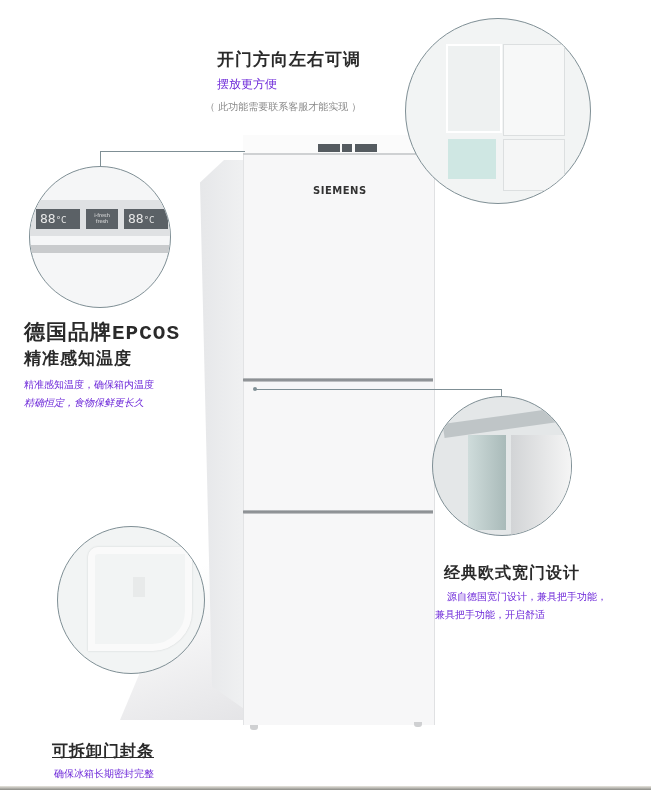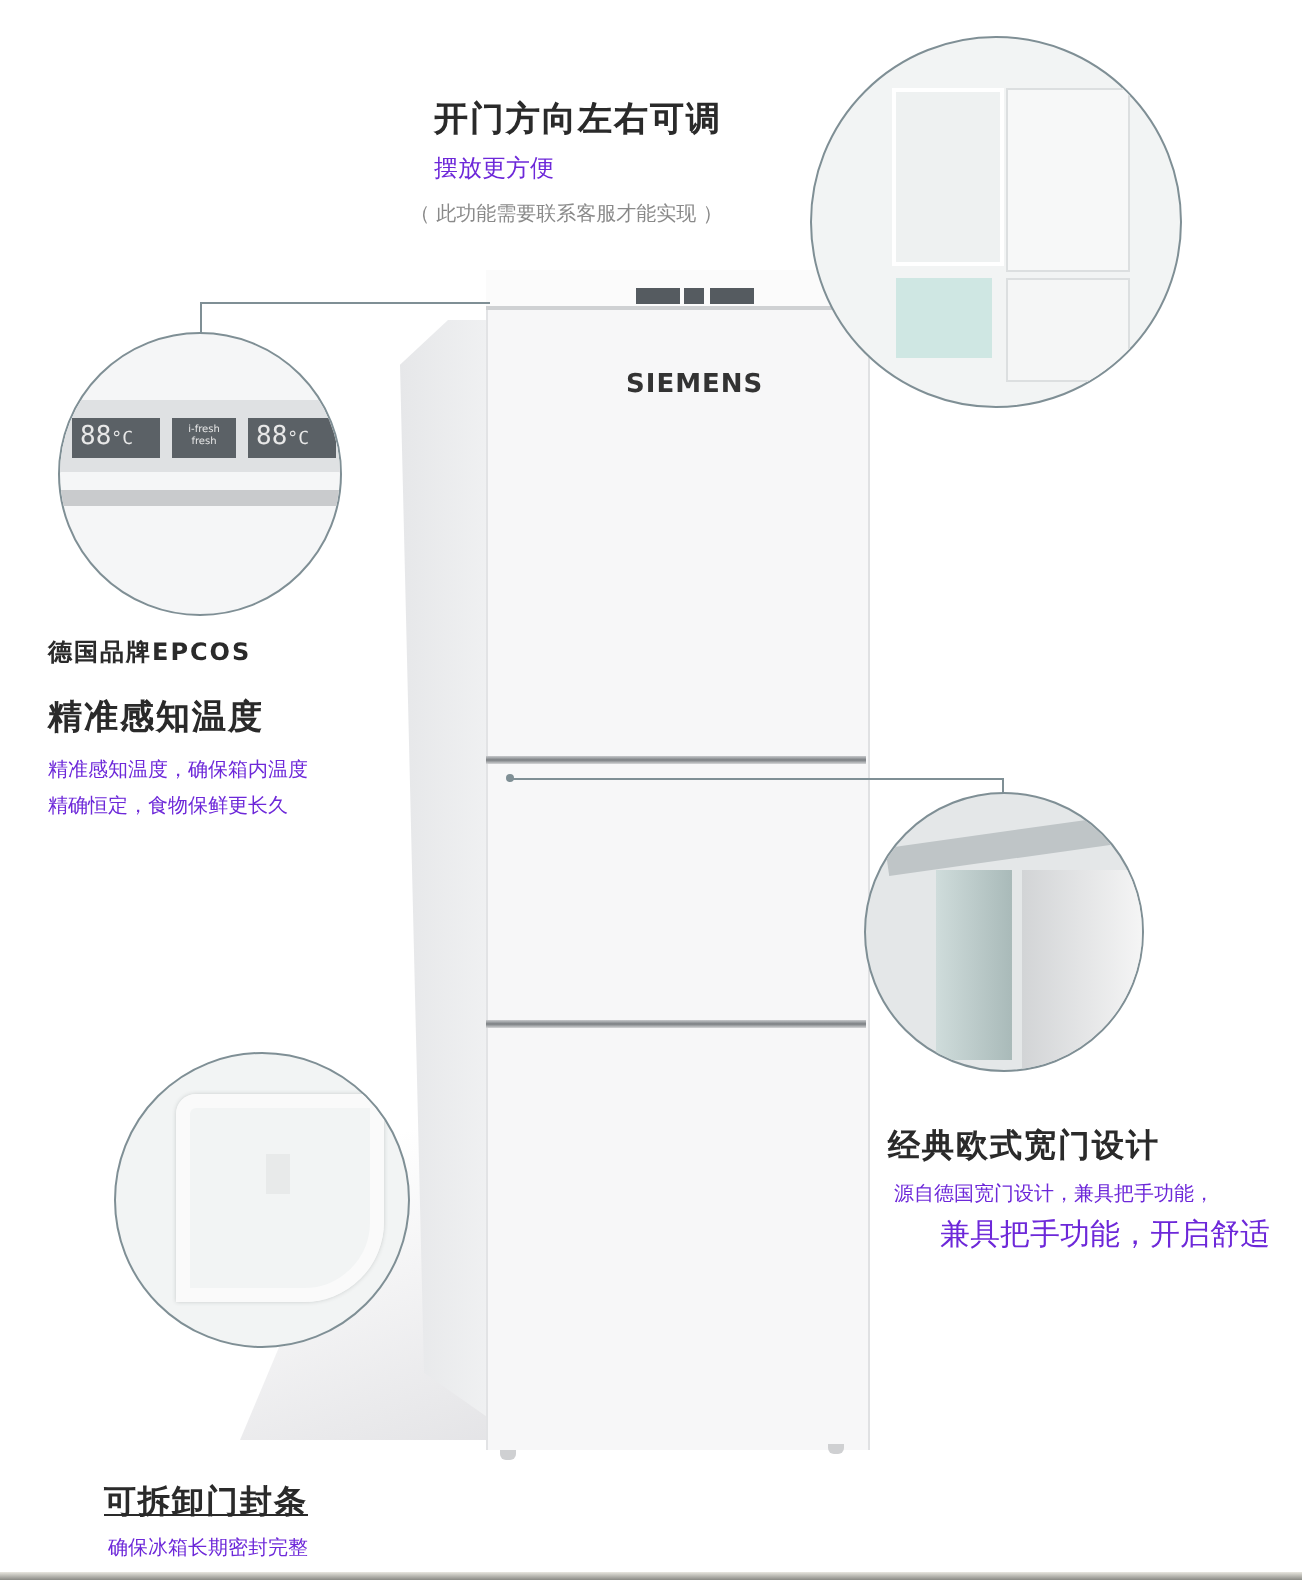--- a/index.html
+++ b/index.html
@@ -17,21 +17,21 @@
   .fridge-shadow { position:absolute; left:120px; top:520px; width:140px; height:200px;
      background:linear-gradient(160deg,rgba(255,255,255,0) 30%,rgba(200,200,205,0.5) 100%);
      clip-path:polygon(60% 0,100% 0,100% 100%,0 100%); }
   .fridge-front { position:absolute; left:243px; top:135px; width:190px; height:590px; background:#f7f7f8;
      border-left:1px solid #e2e3e5; border-right:1px solid #e0e1e3; }
   .panel-top { position:absolute; left:243px; top:135px; width:190px; height:18px; background:#fbfbfb;
      border-bottom:2px solid #cfd1d3; }
   .display { position:absolute; top:144px; height:8px; background:#555b60; }
   .door-gap { position:absolute; left:243px; width:190px; height:4px;
      background:linear-gradient(180deg,#c7c9cc,#7a7e82,#d5d6d8); }
-  .brand { position:absolute; left:313px; top:185px; font-size:13px; font-weight:bold; color:#333; letter-spacing:0.5px; }
+  .brand { position:absolute; left:313px; top:185px; font-size:10px; font-weight:bold; color:#333; letter-spacing:0.5px; }
   .foot { position:absolute; width:8px; height:5px; background:#cfd0d2; border-radius:0 0 3px 3px; }
   .bottom-bar { position:absolute; left:0; top:786px; width:651px; height:4px; background:linear-gradient(#e8e6df,#8a8a85); }
 </style>
 </head>
 <body>
 
 <div class="fridge-shadow"></div>
 <div class="fridge-side"></div>
 <div class="fridge-front"></div>
 <div class="panel-top"></div>
@@ -80,25 +80,25 @@
 
 <div class="circle" style="left:57px;top:526px;width:148px;height:148px;background:#f2f4f4;">
   <div class="abs" style="left:30px;top:20px;width:90px;height:90px;border:7px solid #fafafa;border-radius:10px 0 40px 0;box-shadow:0 0 2px #c8cccc;"></div>
   <div class="abs" style="left:75px;top:50px;width:12px;height:20px;background:#e8eaea;"></div>
 </div>
 
 <div class="abs title" style="left:217px;top:48px;font-size:17px;">开门方向左右可调</div>
 <div class="abs sub" style="left:217px;top:76px;font-size:12px;">摆放更方便</div>
 <div class="abs sub" style="left:205px;top:100px;font-size:10px;color:#8a8a8a;">（ 此功能需要联系客服才能实现 ）</div>
 
-<div class="abs title" style="left:24px;top:318px;font-size:12px;">德国品牌EPCOS</div>
+<div class="abs title" style="left:24px;top:318px;font-size:21px;font-family:Liberation Mono, monospace;">德国品牌EPCOS</div>
 <div class="abs title" style="left:24px;top:347px;font-size:17px;">精准感知温度</div>
 <div class="abs sub" style="left:24px;top:378px;font-size:10px;">精准感知温度，确保箱内温度</div>
-<div class="abs sub" style="left:24px;top:396px;font-size:10px;">精确恒定，食物保鲜更长久</div>
+<div class="abs sub" style="left:24px;top:396px;font-size:10px;font-style:italic;">精确恒定，食物保鲜更长久</div>
 
 <div class="abs title" style="left:444px;top:563px;font-size:16px;">经典欧式宽门设计</div>
 <div class="abs sub" style="left:447px;top:590px;font-size:10px;">源自德国宽门设计，兼具把手功能，</div>
-<div class="abs sub" style="left:470px;top:608px;font-size:15px;">兼具把手功能，开启舒适</div>
+<div class="abs sub" style="left:435px;top:608px;font-size:10px;">兼具把手功能，开启舒适</div>
 
 <div class="abs title" style="left:52px;top:741px;font-size:16px;text-decoration:underline;">可拆卸门封条</div>
 <div class="abs sub" style="left:54px;top:767px;font-size:10px;">确保冰箱长期密封完整</div>
 
 <div class="bottom-bar"></div>
 
 </body></html>

